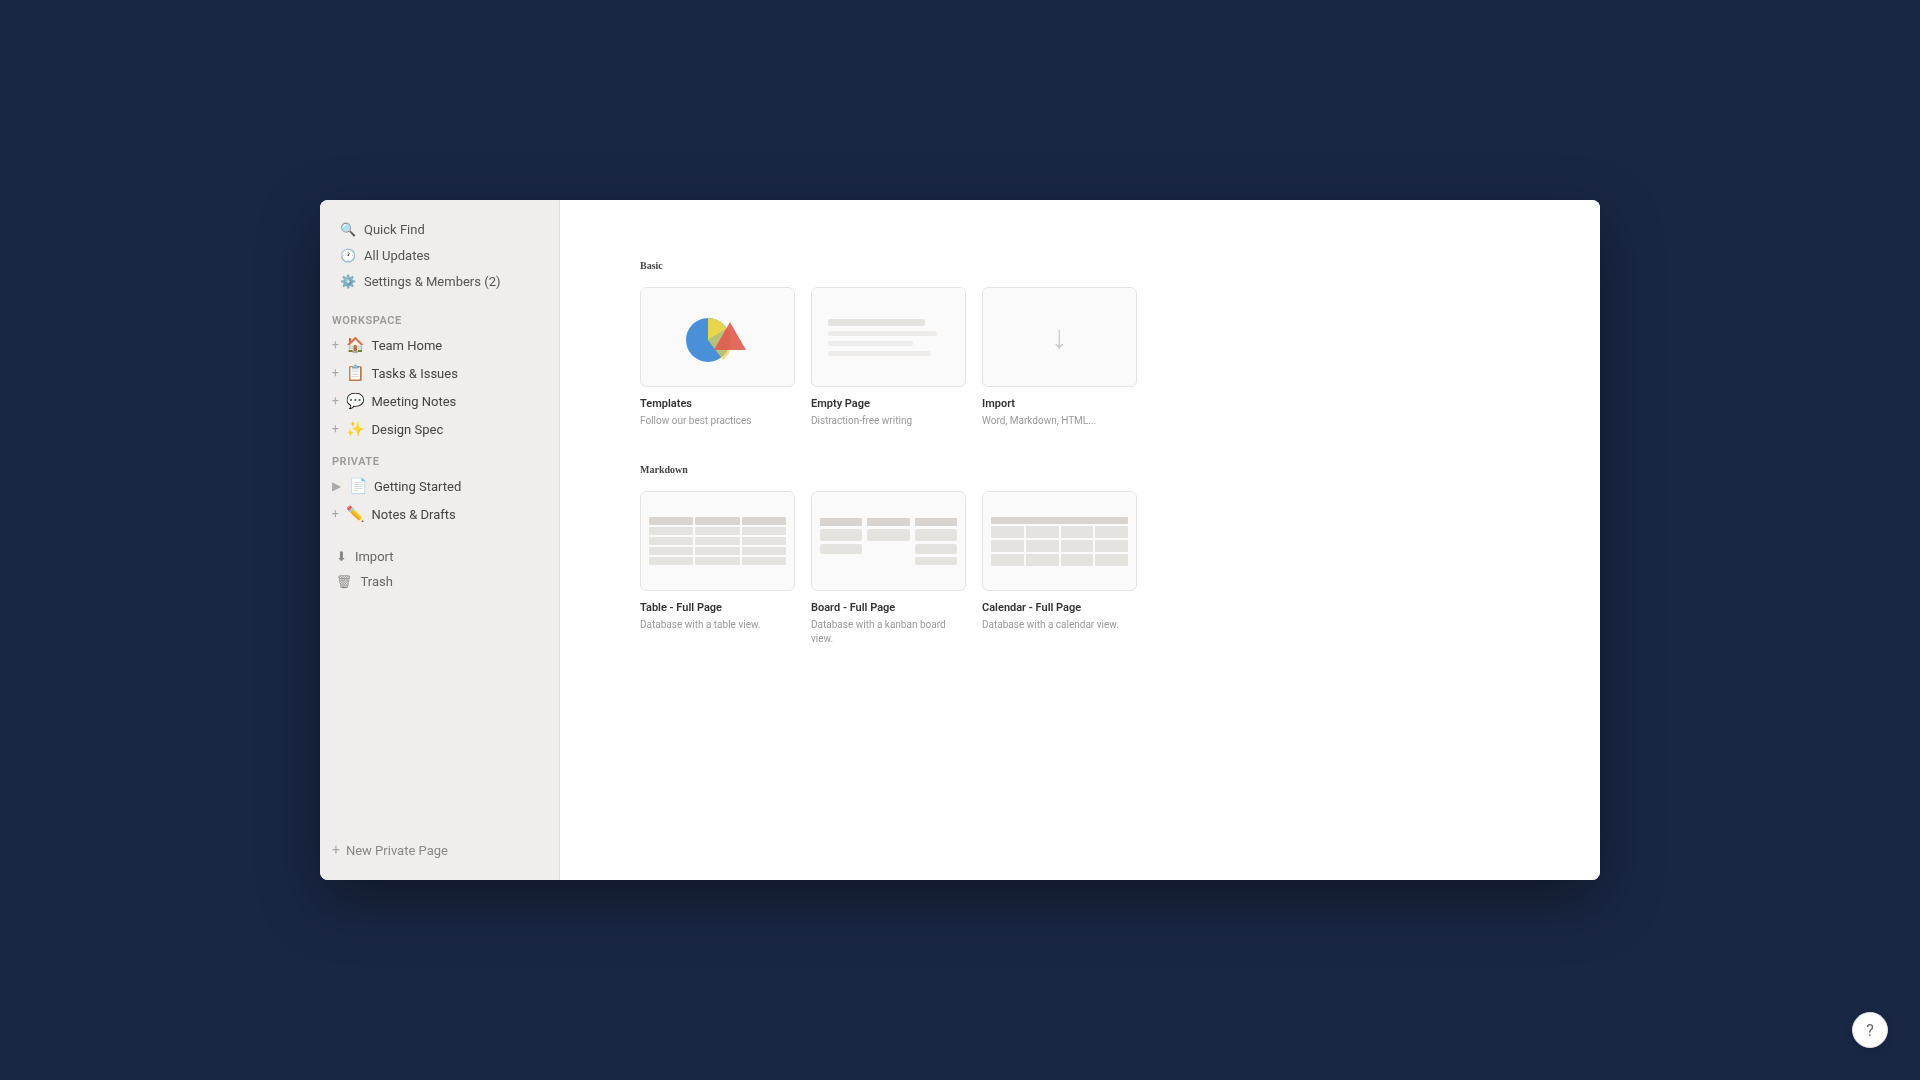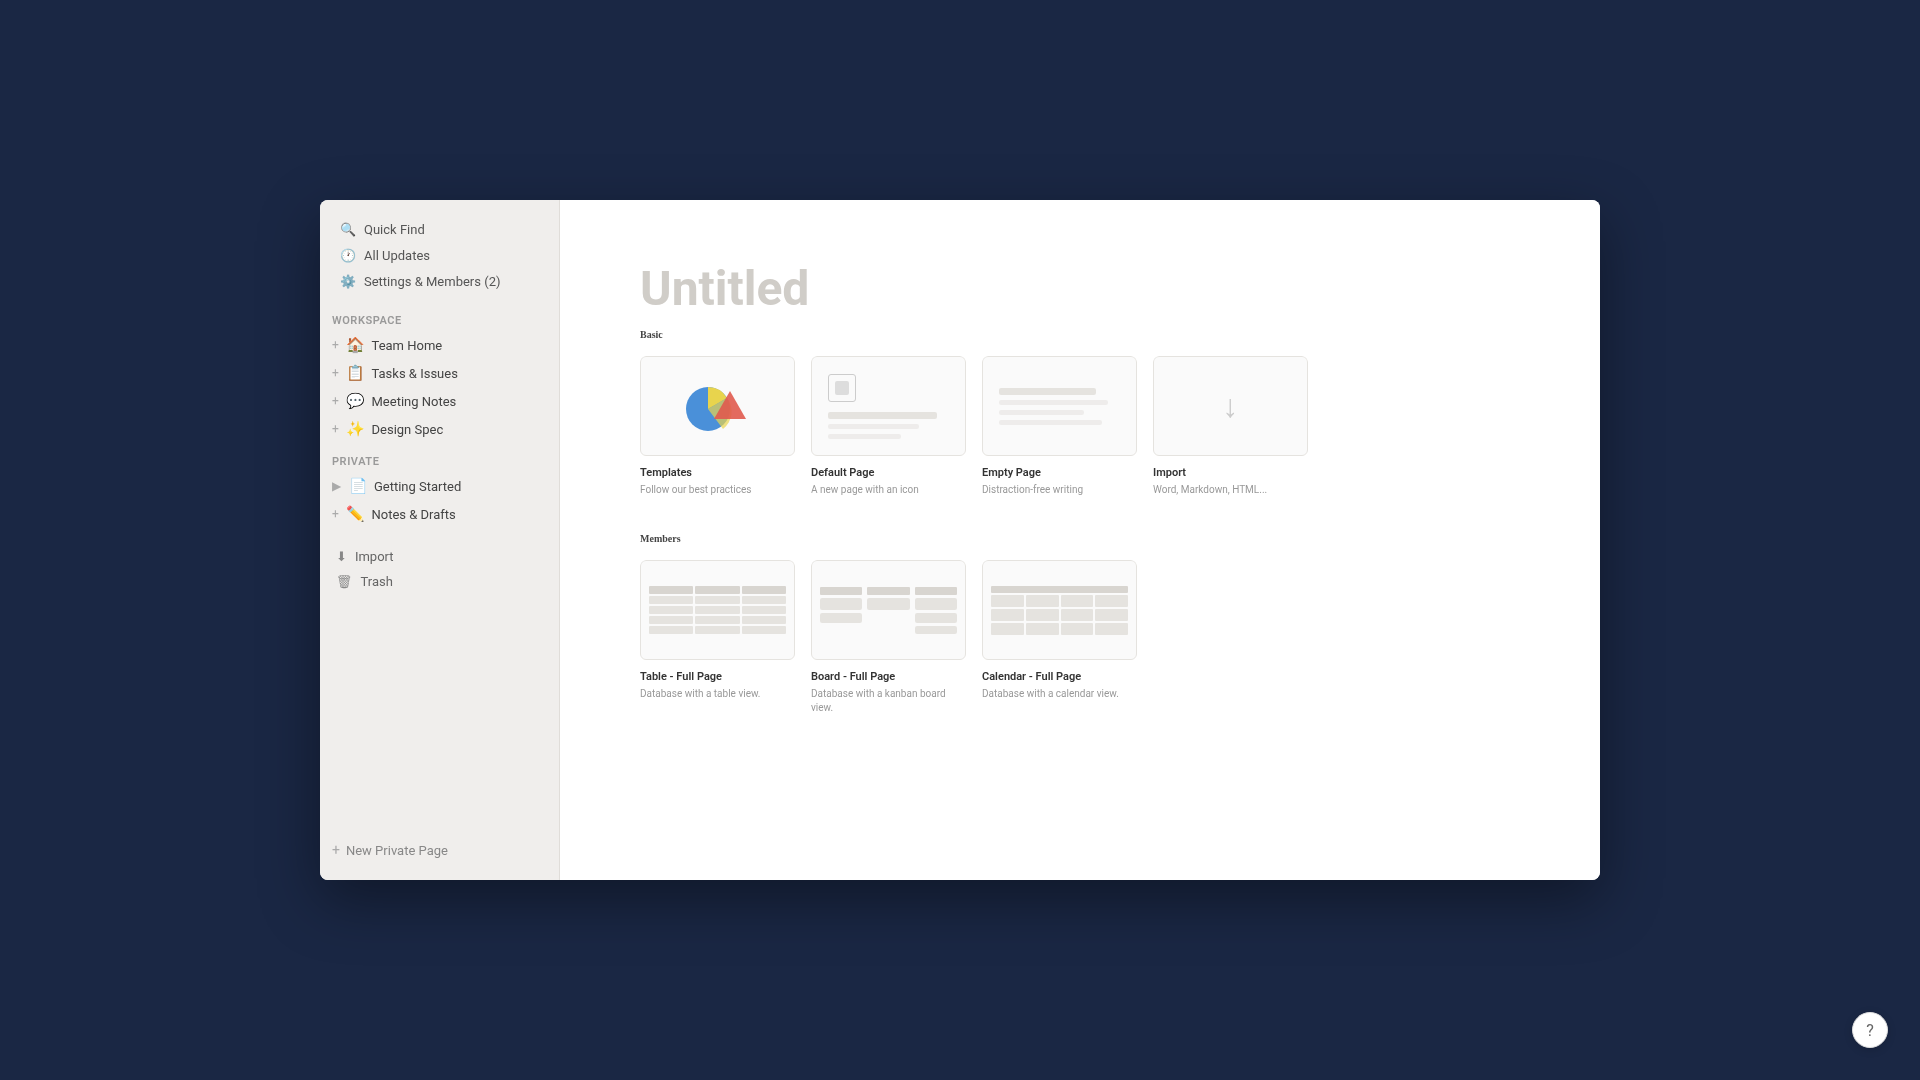--- a/index.html
+++ b/index.html
@@ -253,54 +253,39 @@
 
     <div style="margin-top: auto;">
       <div class="new-private-page">
         <span style="color:#aaa; font-size:14px;">+</span>
         <span style="color:#888; font-size:13px;">New Private Page</span>
       </div>
     </div>
   </div>
 
   <div class="main-content">
-    <div class="page-title">Untitled</div>
 
     <div class="section-label">Basic</div>
     <div class="template-grid">
 
       <div class="template-card">
         <div class="card-preview">
           <svg width="80" height="70" viewBox="0 0 80 70" xmlns="http://www.w3.org/2000/svg">
 
             <circle cx="30" cy="38" r="22" fill="#4A90D9"></circle>
             <path d="M30 38 L30 16 A22 22 0 0 1 49 27 Z" fill="#E8D44D"></path>
             <path d="M30 38 L49 27 A22 22 0 0 1 45 58 Z" fill="#E8D44D" opacity="0.7"></path>
 
             <polygon points="52,20 68,48 36,48" fill="#E05A4E" opacity="0.9"></polygon>
           </svg>
         </div>
         <div class="card-title">Templates</div>
         <div class="card-desc">Follow our best practices</div>
       </div>
 
-      <div class="template-card">
-        <div class="card-preview">
-          <div style="padding:16px; width:100%;">
-            <div style="width:28px; height:28px; border:1.5px solid #ccc; border-radius:3px; margin-bottom:10px; display:flex; align-items:center; justify-content:center;">
-              <div style="width:14px; height:14px; background:#ddd; border-radius:2px;"></div>
-            </div>
-            <div style="height:7px; background:#e5e3df; border-radius:2px; width:90%; margin-bottom:5px;"></div>
-            <div style="height:5px; background:#eeeceb; border-radius:2px; width:75%; margin-bottom:5px;"></div>
-            <div style="height:5px; background:#eeeceb; border-radius:2px; width:60%;"></div>
-          </div>
-        </div>
-        <div class="card-title">Default Page</div>
-        <div class="card-desc">A new page with an icon</div>
-      </div>
 
       <div class="template-card">
         <div class="card-preview">
           <div style="padding: 16px; width:100%;">
             <div style="height:7px; background:#e5e3df; border-radius:2px; width:80%; margin-bottom:5px;"></div>
             <div style="height:5px; background:#eeeceb; border-radius:2px; width:90%; margin-bottom:5px;"></div>
             <div style="height:5px; background:#eeeceb; border-radius:2px; width:70%; margin-bottom:5px;"></div>
             <div style="height:5px; background:#eeeceb; border-radius:2px; width:85%;"></div>
           </div>
         </div>
@@ -311,21 +296,21 @@
       <div class="template-card">
         <div class="card-preview">
           <span class="import-arrow" style="color:#ccc; font-size:32px;">↓</span>
         </div>
         <div class="card-title">Import</div>
         <div class="card-desc">Word, Markdown, HTML...</div>
       </div>
 
     </div>
 
-    <div class="section-label">Members</div>
+    <div class="section-label">Markdown</div>
     <div class="template-grid">
 
       <div class="template-card">
         <div class="card-preview">
           <div style="padding:8px; width:100%;">
             <div style="display:grid; grid-template-columns: 1fr 1fr 1fr; gap:2px;">
               <div style="height:8px; background:#d8d5d0; border-radius:1px;"></div>
               <div style="height:8px; background:#d8d5d0; border-radius:1px;"></div>
               <div style="height:8px; background:#d8d5d0; border-radius:1px;"></div>
               <div style="height:8px; background:#e5e3df; border-radius:1px;"></div>

